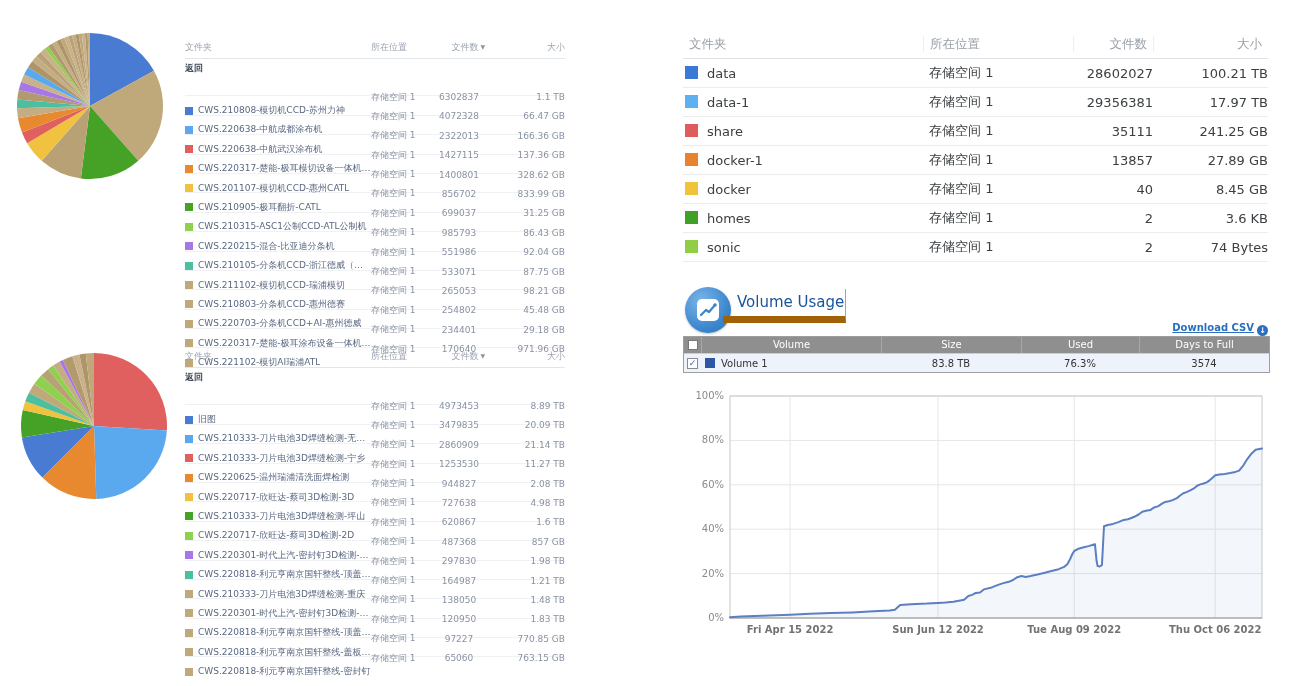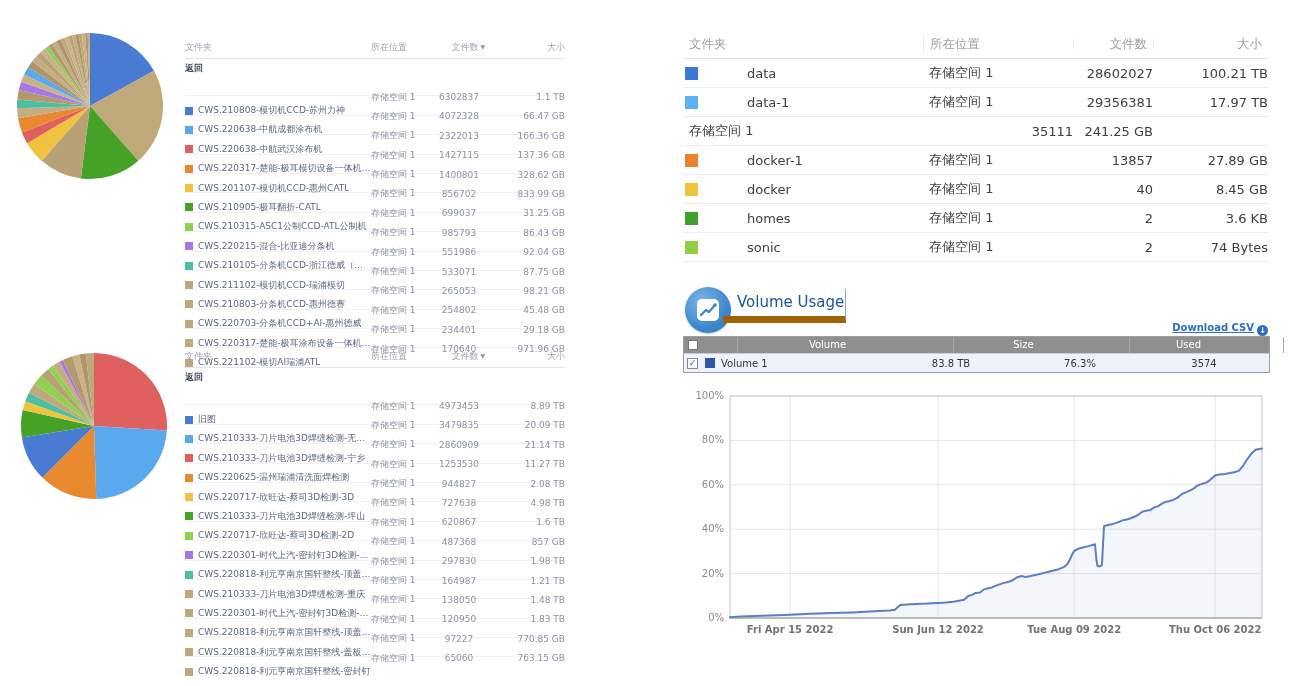--- a/index.html
+++ b/index.html
@@ -22,41 +22,41 @@
   .srow .sz{color:#8a93a2;text-align:right;}
   .sw{display:inline-block;width:8px;height:8px;margin-right:5px;flex:0 0 8px;}
   
   .btbl{position:absolute;width:585px;font-size:13px;}
   .bhead,.brow{display:grid;grid-template-columns:240px 150px 80px 115px;align-items:center;}
   .bhead{height:28px;border-bottom:1px solid #dfe2e6;color:#9aa0a8;font-size:12.5px;}
   .bhead span{padding:0 6px;border-left:1px solid #eceef1;height:16px;line-height:16px;}
   .bhead span:first-child{border-left:none;}
   .bhead .fc,.bhead .sz{text-align:right;}
   .brow{height:28px;border-bottom:1px solid #ececec;}
-  .brow .nm{display:flex;align-items:center;min-width:0;padding-left:2px;gap:40px;}
+  .brow .nm{display:flex;min-width:0;padding-left:2px;}
   .brow .nmtxt{white-space:nowrap;overflow:hidden;text-overflow:ellipsis;color:#3c4043;}
   .brow .lc{color:#3c4043;padding-left:6px;}
   .brow .fc{color:#3c4043;text-align:right;}
   .brow .sz{color:#3c4043;text-align:right;}
   .brow .sw{width:13px;height:13px;margin-right:9px;flex:0 0 13px;}
   
   .vu-icon{position:absolute;left:685px;top:287px;width:46px;height:46px;border-radius:50%;
            background:radial-gradient(circle at 35% 30%,#7ab4e8,#3a85cc 65%,#2f74b8);
            display:flex;align-items:center;justify-content:center;box-shadow:0 1px 2px rgba(0,0,0,.25);}
   .vu-title{position:absolute;left:723px;top:289px;width:108px;height:27px;line-height:27px;
             padding-left:14px;font-size:15px;font-weight:normal;color:#19549c;
             border-right:1px solid #8aa8c8;border-bottom:7px solid #a16207;}
   .dl{position:absolute;left:1150px;top:322px;width:118px;text-align:right;font-size:10px;
       color:#2a6fc0;text-decoration:underline;cursor:pointer;font-weight:bold;}
   .dl .dlic{display:inline-block;width:11px;height:11px;line-height:11px;border-radius:50%;
             background:#2a6fc0;color:#fff;font-size:8px;text-align:center;text-decoration:none;
             margin-left:3px;vertical-align:-2px;}
   .vtbl{position:absolute;left:683px;top:336px;width:585px;font-size:10px;border:1px solid #9e9e9e;}
   .vhead,.vrow{display:grid;grid-template-columns:17px 180px 140px 118px 130px;align-items:center;}
-  .vhead{height:16px;background:#8f8f8f;color:#fff;gap:36px;}
+  .vhead{height:16px;background:#8f8f8f;color:#fff;}
   .vhead span{text-align:center;border-left:1px solid #a8a8a8;height:16px;line-height:16px;}
   .vhead span:first-child{border-left:none;display:flex;align-items:center;justify-content:center;}
   .vrow{height:18px;background:#edf2fb;color:#333;border-top:1px solid #c9cdd4;}
   .vrow span{text-align:center;}
   .vrow .vol{display:flex;align-items:center;text-align:left;}
   .cb{display:inline-block;width:8px;height:8px;background:#fff;border:1px solid #777;}
   .cbc{display:inline-block;width:9px;height:9px;background:#fff;border:1px solid #8a8a8a;
        color:#2a62c0;font-size:9px;line-height:9px;text-align:center;margin:0 auto;}
   .vsq{display:inline-block;width:10px;height:10px;background:#2f55a5;margin:0 6px 0 4px;}
 </style>
@@ -414,20 +414,24 @@
         <div class="brow">
           <span class="nm">
             <i class="sw" style="background: rgb(93, 177, 240);"></i>
             <span class="nmtxt">data-1</span>
           </span>
           <span class="cell lc">存储空间 1</span>
           <span class="cell fc">29356381</span>
           <span class="cell sz">17.97 TB</span>
         </div>
         <div class="brow">
+          <span class="nm">
+            <i class="sw" style="background: rgb(224, 92, 92);"></i>
+            <span class="nmtxt">share</span>
+          </span>
           <span class="cell lc">存储空间 1</span>
           <span class="cell fc">35111</span>
           <span class="cell sz">241.25 GB</span>
         </div>
         <div class="brow">
           <span class="nm">
             <i class="sw" style="background: rgb(232, 130, 44);"></i>
             <span class="nmtxt">docker-1</span>
           </span>
           <span class="cell lc">存储空间 1</span>

